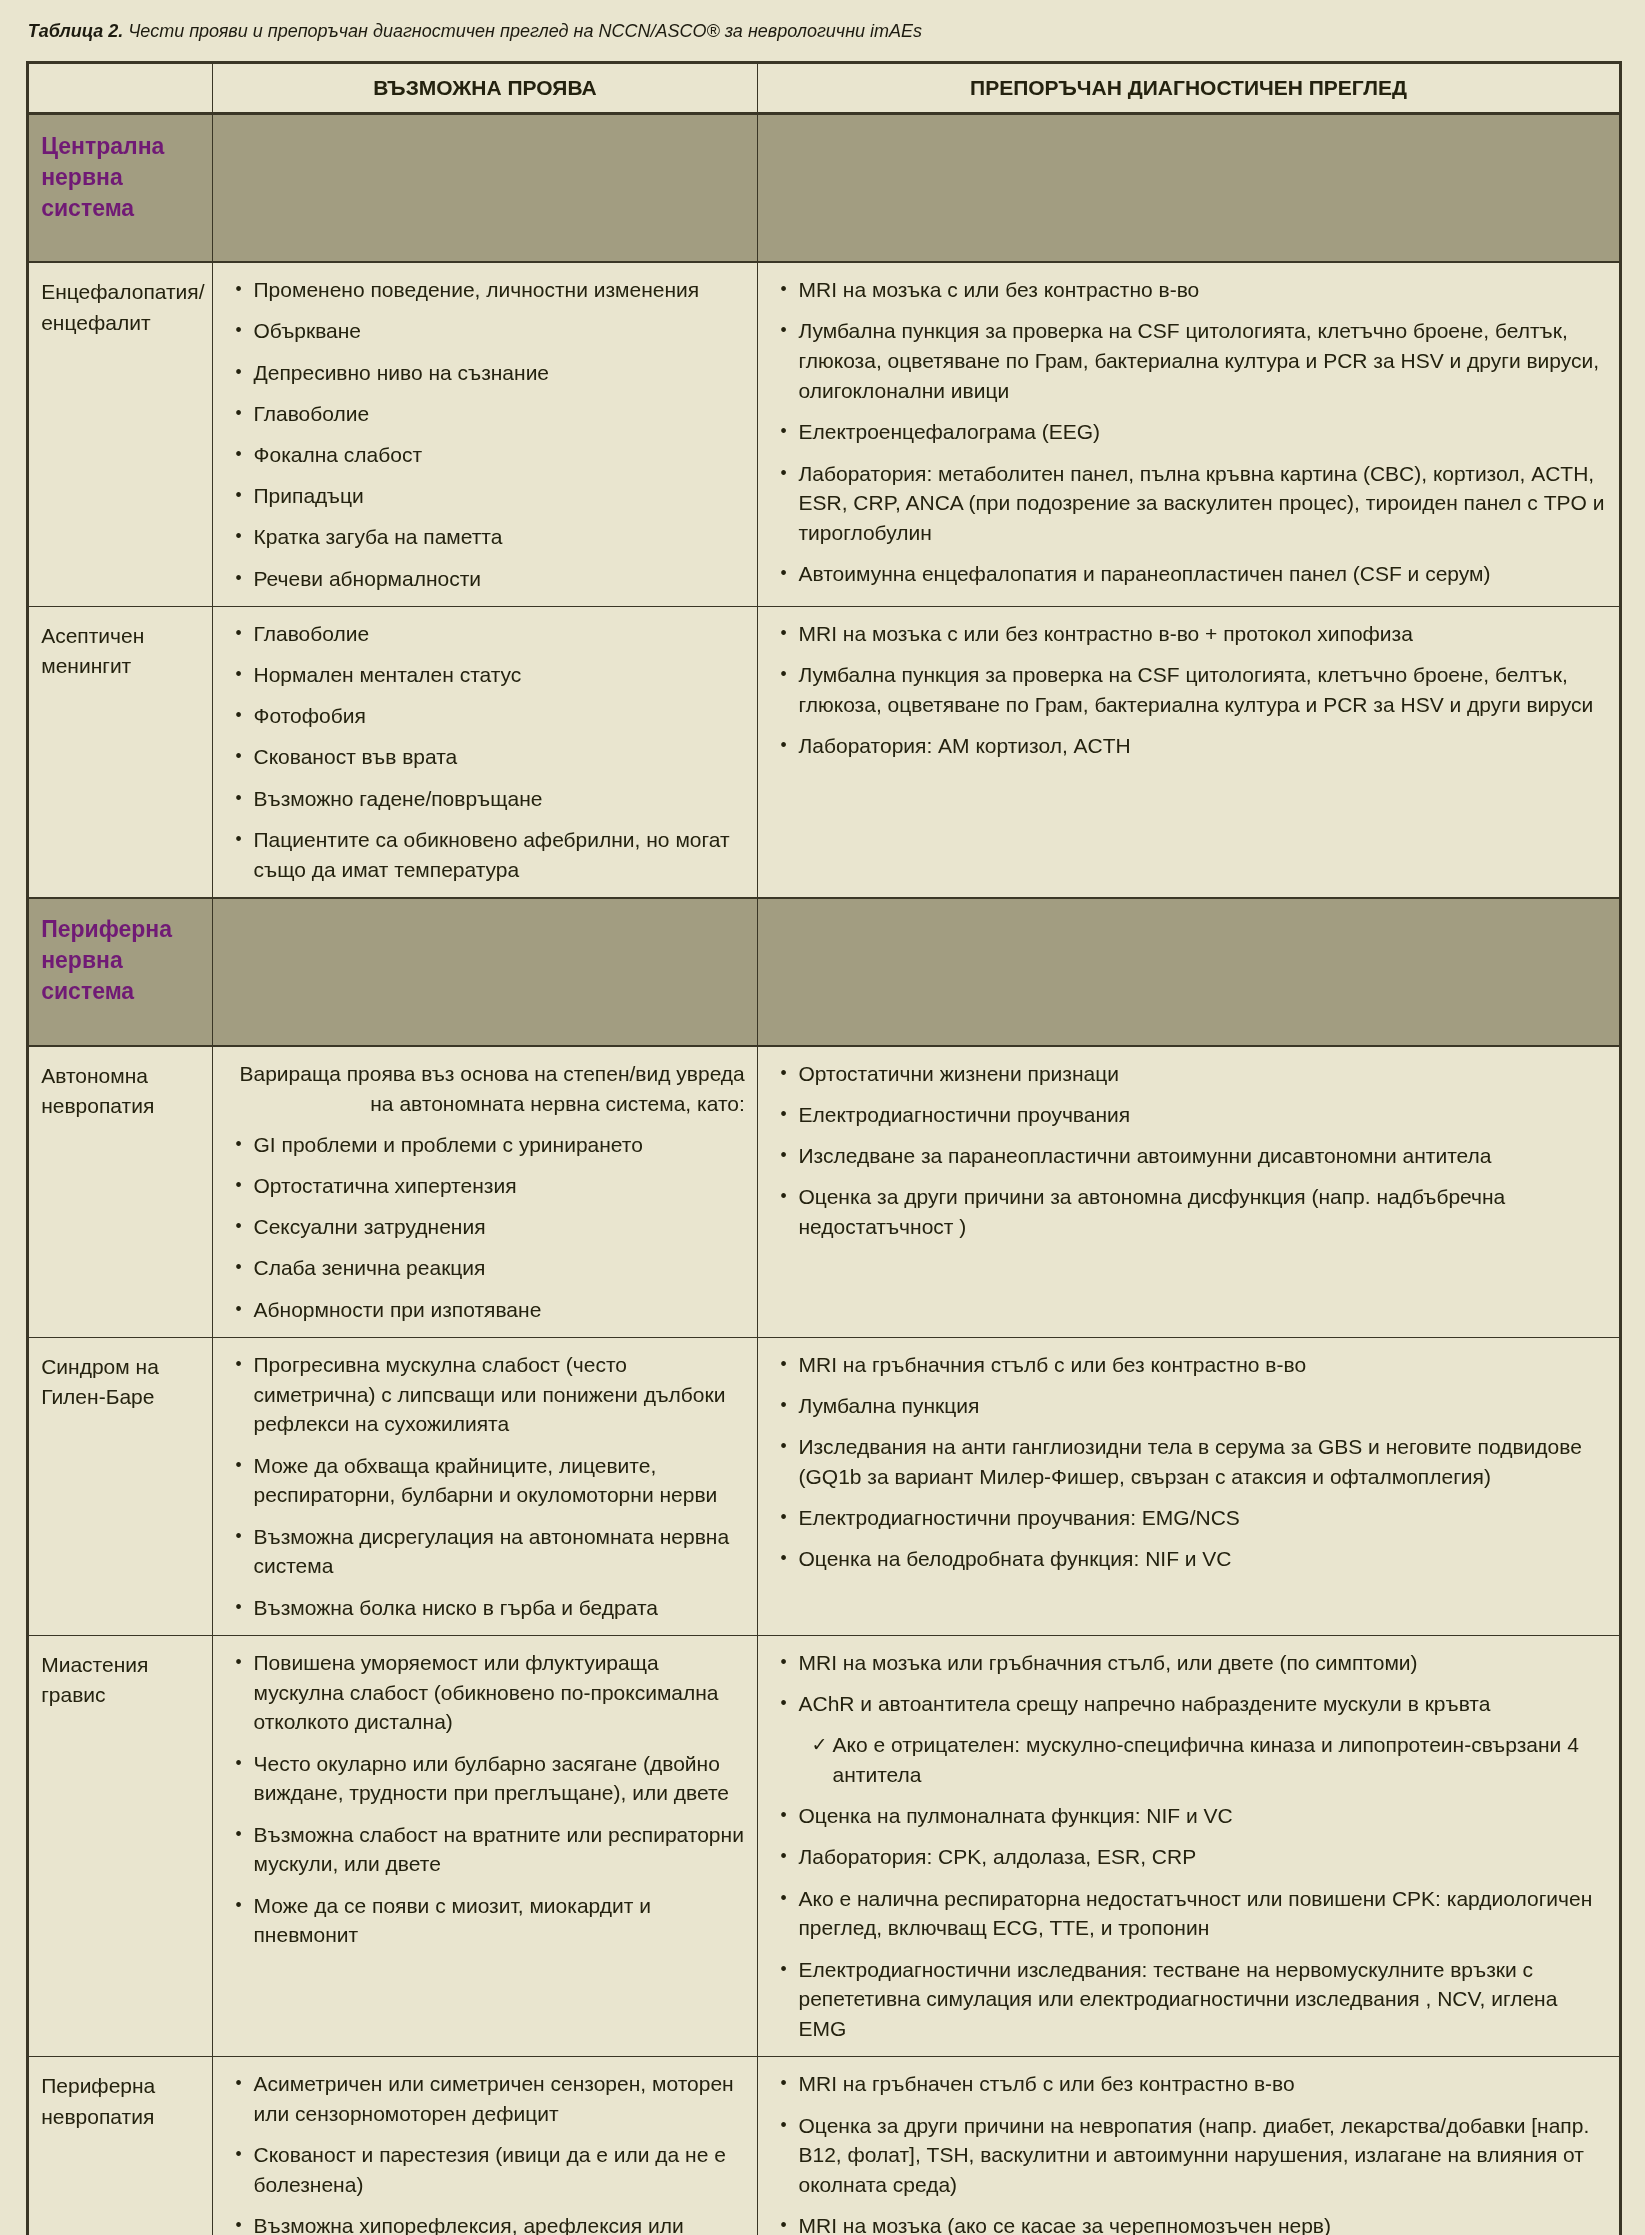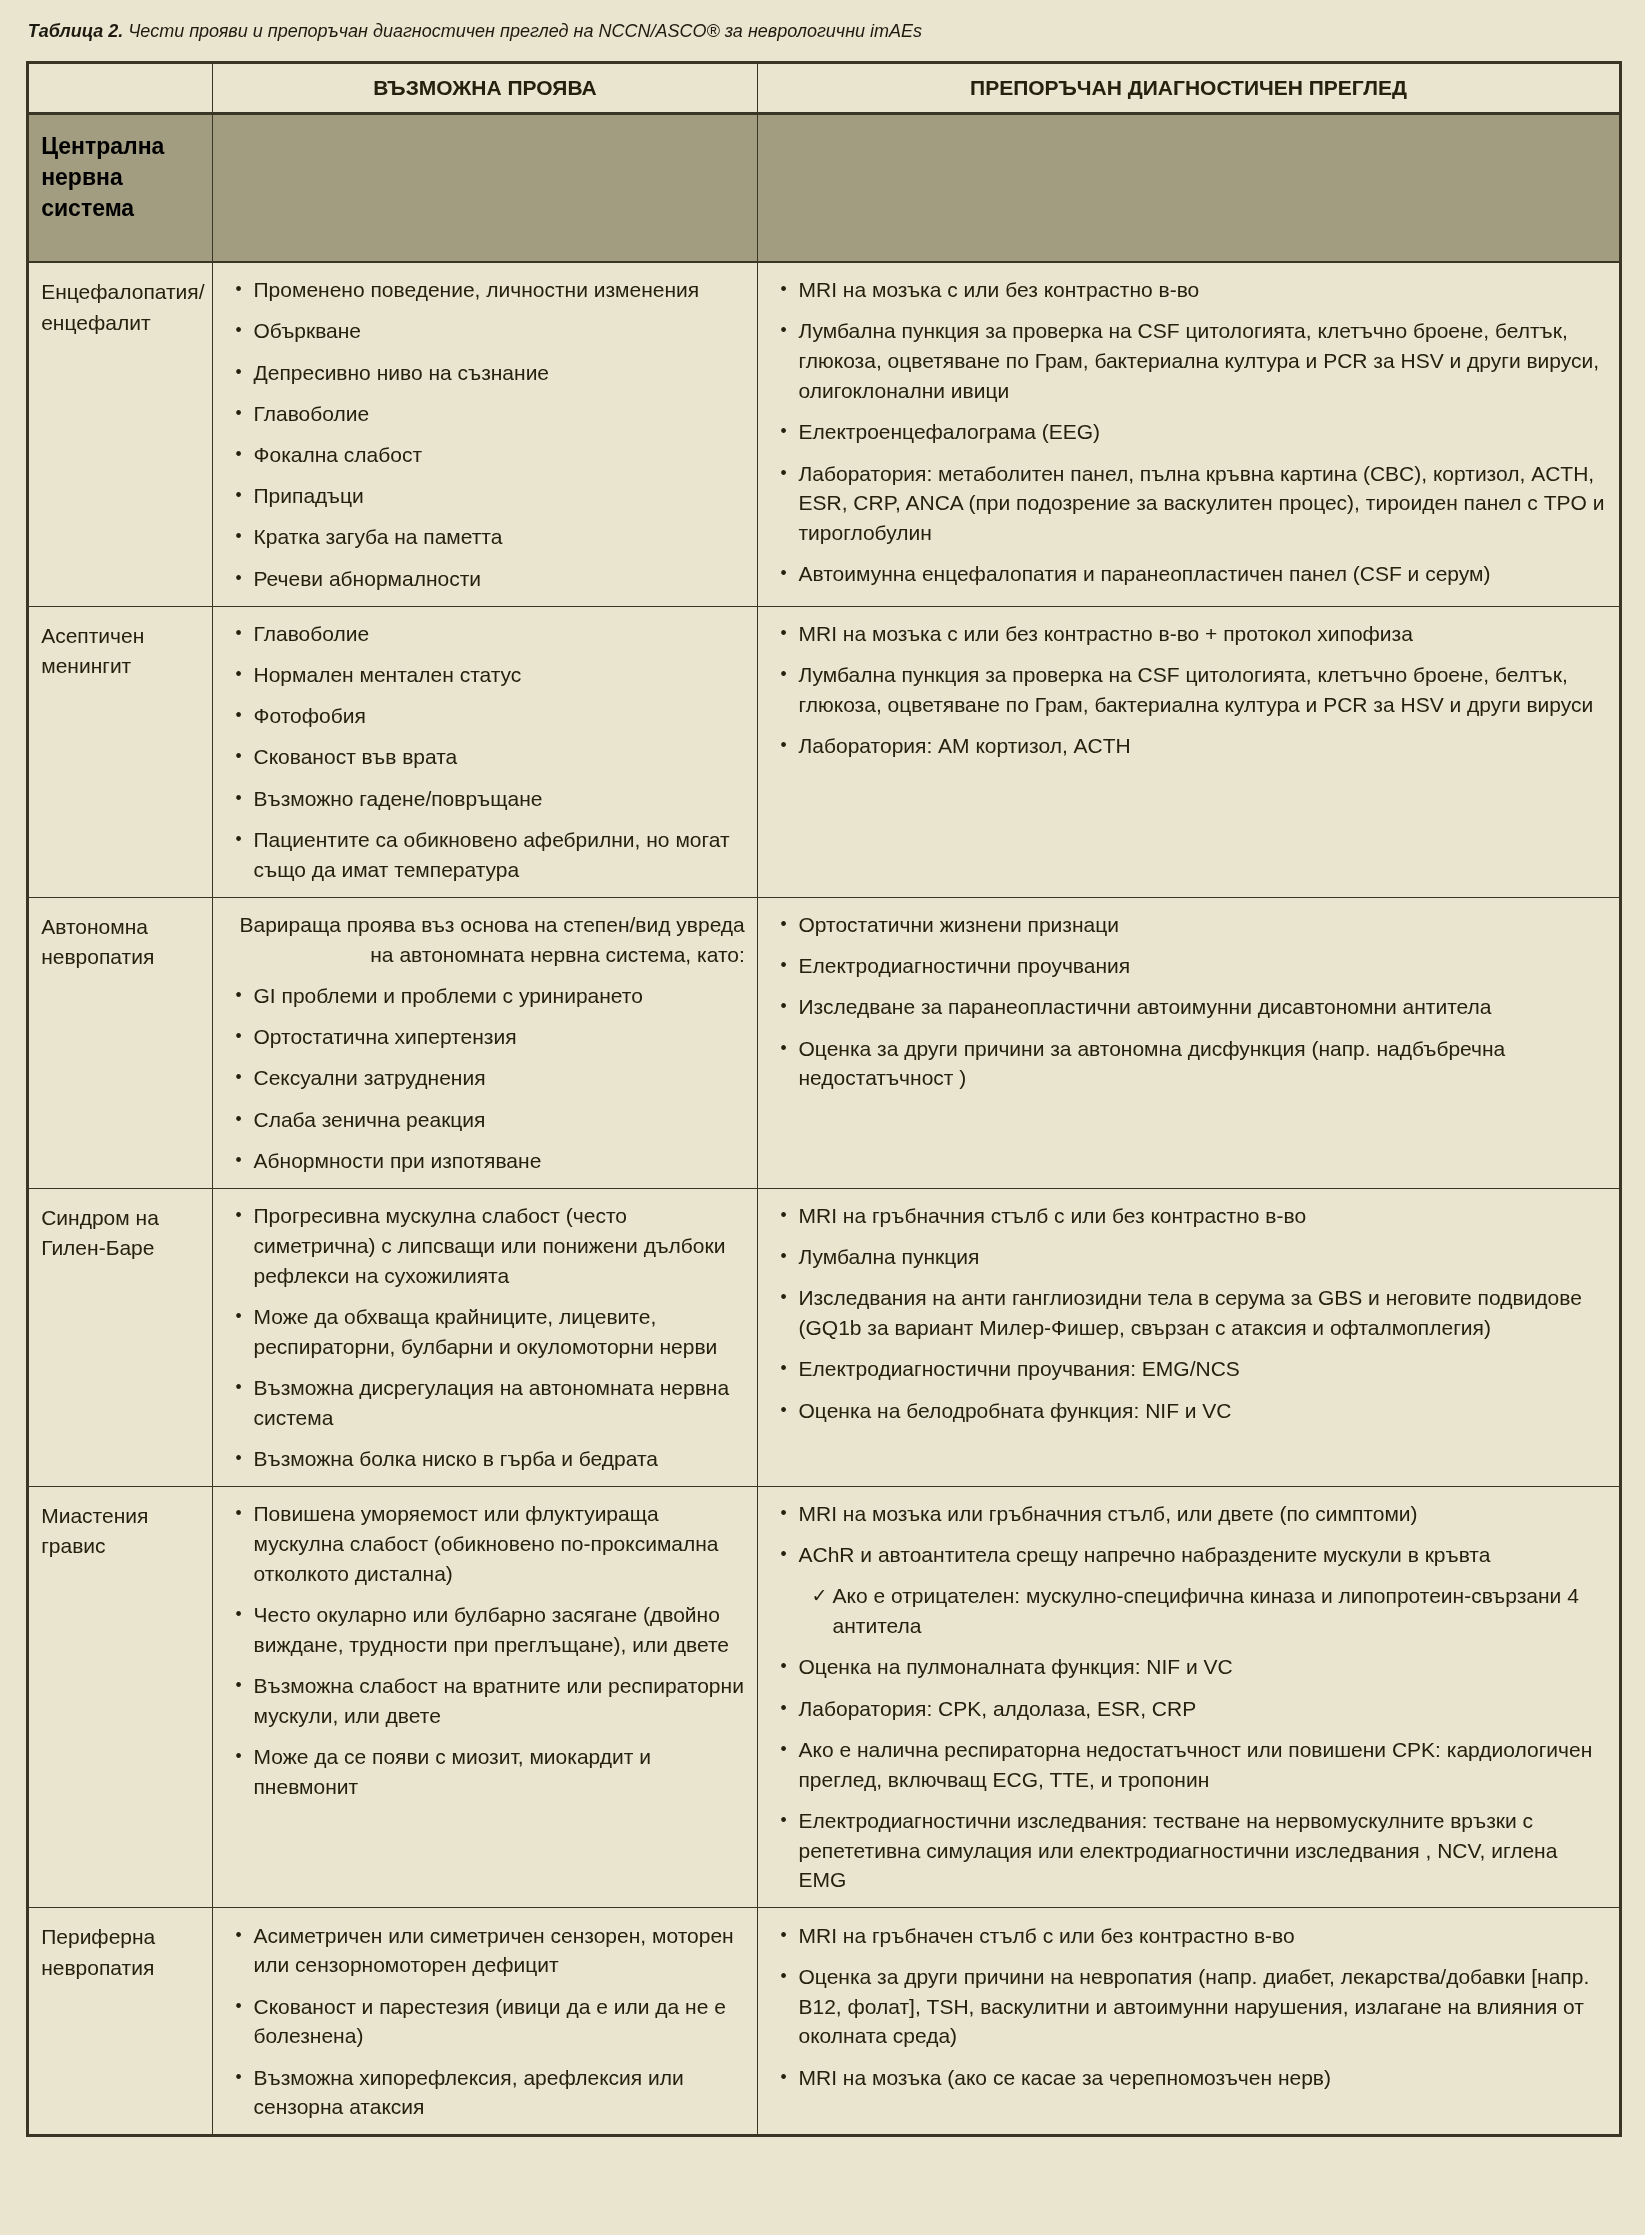--- a/index.html
+++ b/index.html
@@ -43,21 +43,21 @@
   thead th {
     font-size: 21px;
     font-weight: bold;
     text-align: center;
     padding: 12.2px 7px;
     color: #24220f;
     border-bottom-width: 3.5px;
   }
   tr.section-row td {
     background: #a29d81;
-    color: #000000;
+    color: #701a75;
     font-weight: bold;
     font-size: 23px;
     line-height: 1.35;
     padding: 15.7px 10.5px 37px 12.2px;
     border-top-width: 2.6px;
     border-bottom-width: 2.6px;
   }
   td.cond-cell {
     font-size: 21px;
     line-height: 1.45;
@@ -227,20 +227,25 @@
                 <span class="bullet">•</span>
                 <span>Лумбална пункция за проверка на CSF цитологията, клетъчно броене, белтък, глюкоза, оцветяване по Грам, бактериална култура и PCR за HSV и други вируси</span>
               </li>
               <li>
                 <span class="bullet">•</span>
                 <span>Лаборатория: AM кортизол, ACTH</span>
               </li>
             </ul>
           </td>
         </tr>
+        <tr class="section-row">
+          <td>Периферна нервна система</td>
+          <td></td>
+          <td></td>
+        </tr>
         <tr>
           <td class="cond-cell">Автономна невропатия</td>
           <td class="man-cell">
             <ul class="blist">
               <li class="no-bullet">
                 <span>Варираща проява въз основа на степен/вид увреда на автономната нервна система, като:</span>
               </li>
               <li>
                 <span class="bullet">•</span>
                 <span>GI проблеми и проблеми с уринирането</span>

